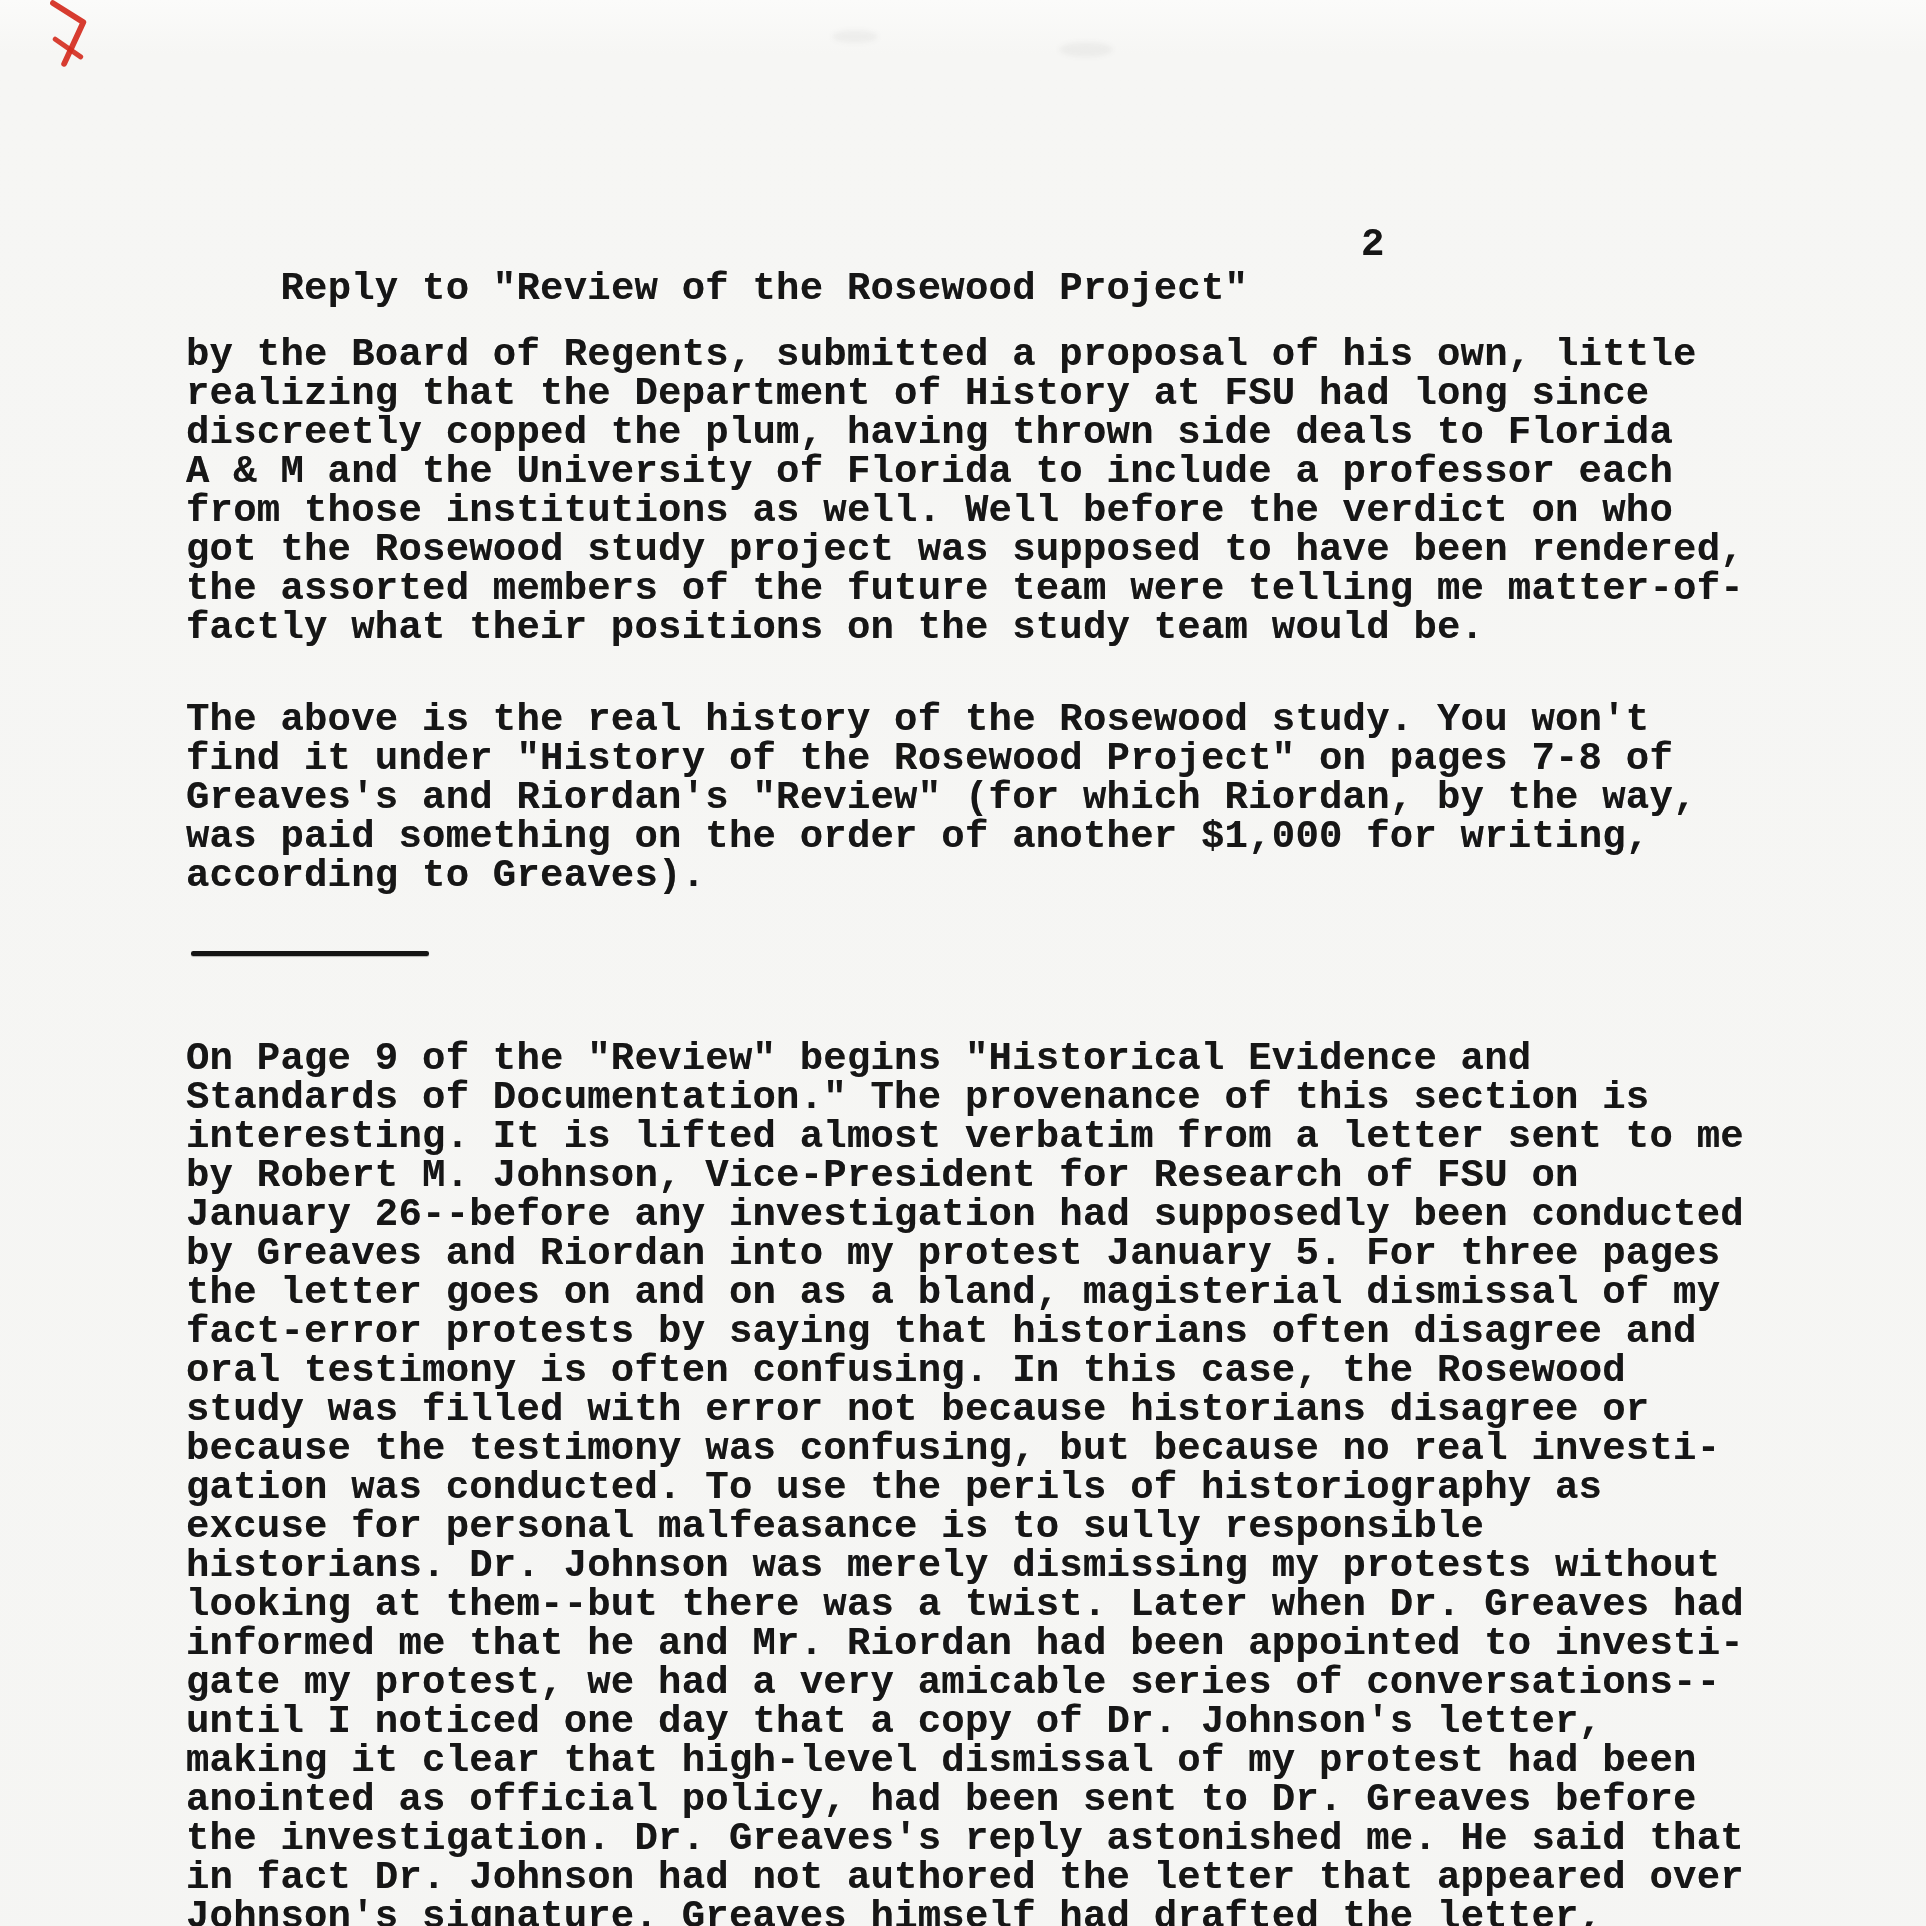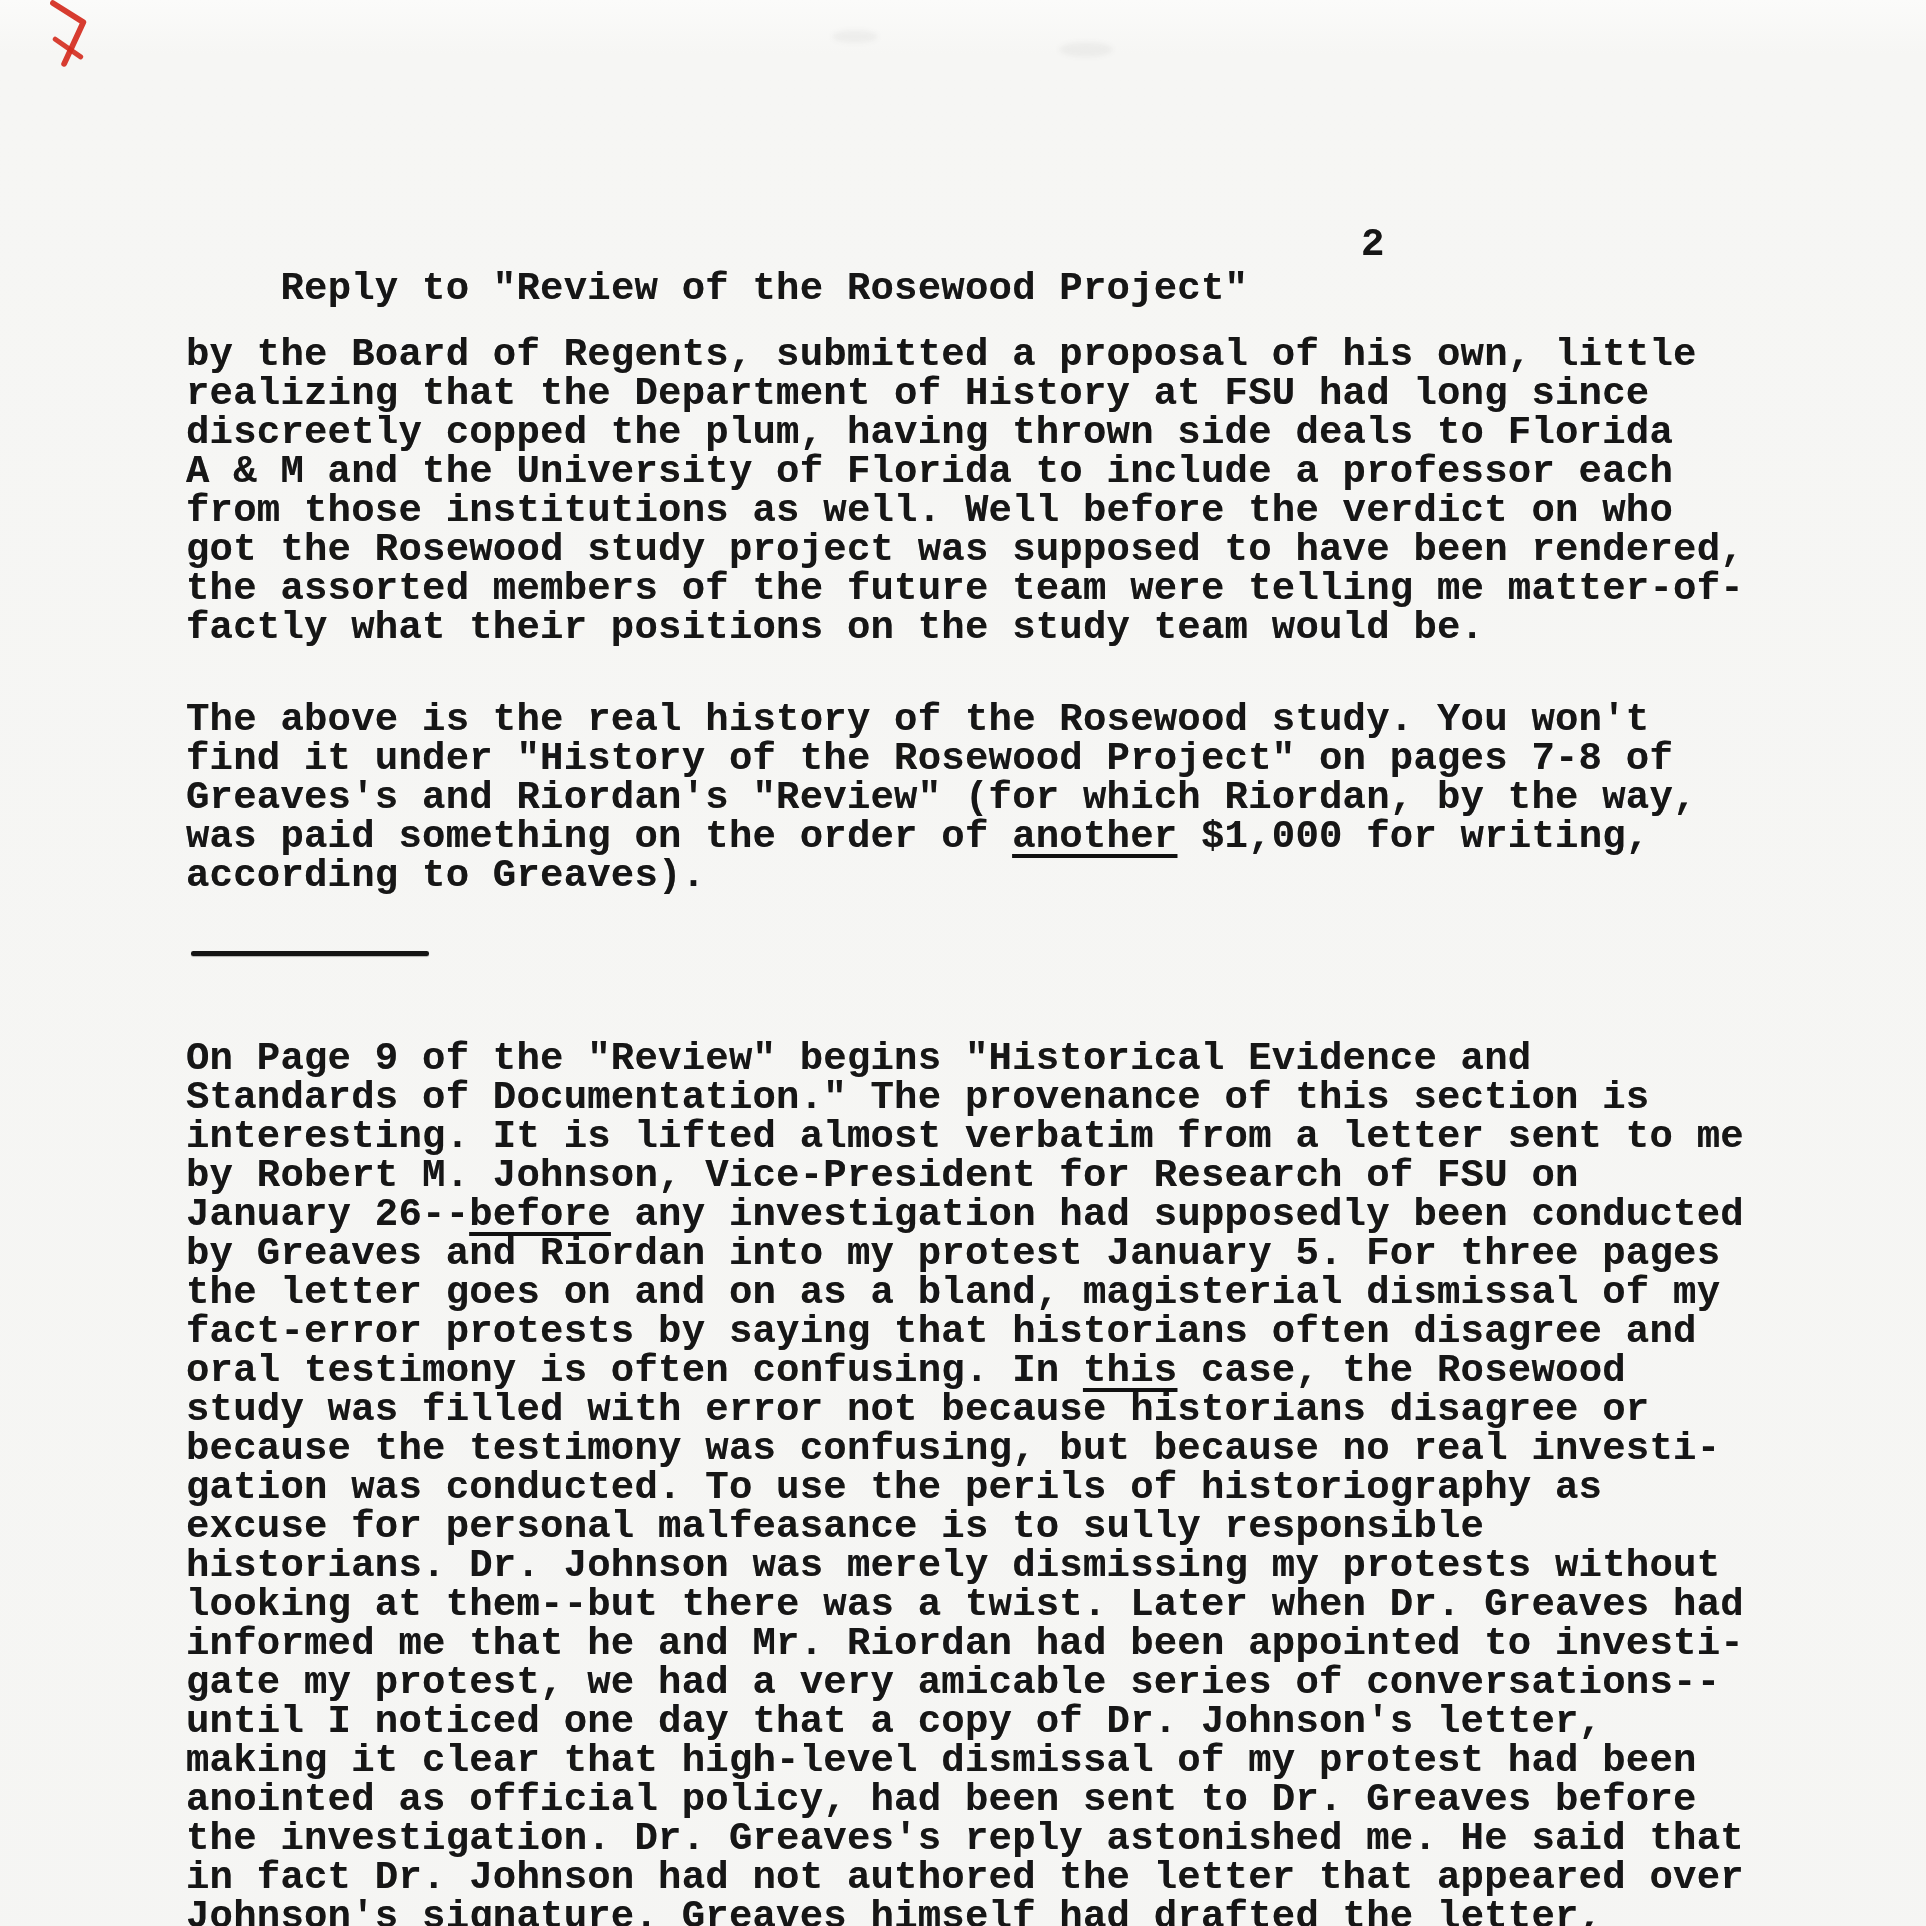--- a/index.html
+++ b/index.html
@@ -19,21 +19,20 @@
     white-space:pre;
   }
   .header{position:absolute;top:223px;left:186px;height:39px;}
   .pagenum{position:absolute;left:1175px;top:0;}
   .para{position:absolute;left:186px;}
   .p1{top:336px;}
   .p2{top:693px;margin-top:8px;}
   .p3{top:1040px;}
   .line{height:39px;line-height:39px;}
   .u{
-    text-decoration:underline;
     text-decoration-thickness:4.2px;
     text-underline-offset:6.5px;
     text-decoration-color:#111;
   }
   .rule{
     position:absolute;left:191px;top:951px;
     width:238px;height:5px;
     background:#141414;
     border-radius:2.3px;
     box-shadow:0 0.8px 0.8px rgba(0,0,0,.35);

